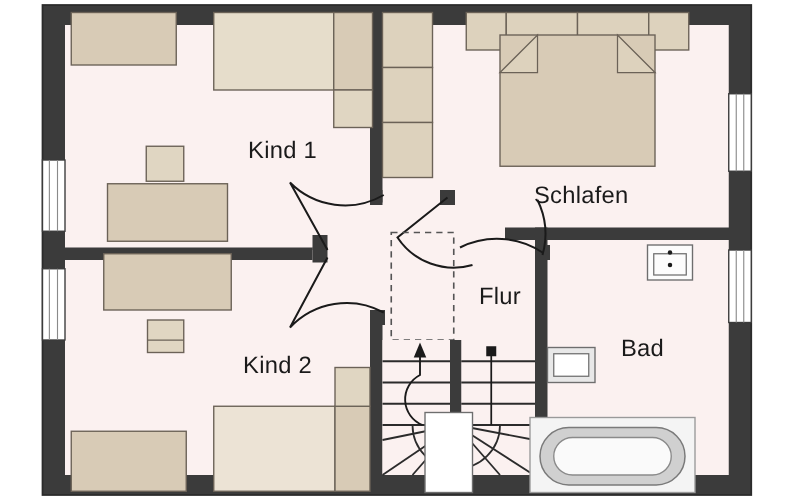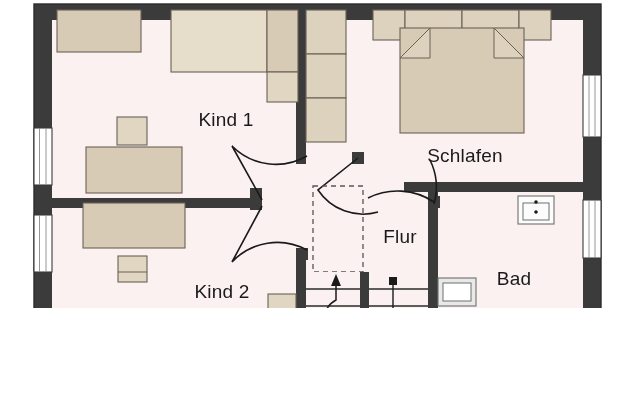--- a/index.html
+++ b/index.html
@@ -7,21 +7,21 @@
     margin: 0;
     padding: 0;
     background: #ffffff;
   }
   body {
     font-family: "Liberation Sans", sans-serif;
   }
   #floorplan-root {
     position: relative;
     width: 637px;
-    height: 308px;
+    height: 400px;
     background: #ffffff;
     overflow: hidden;
   }
   #floorplan-svg {
     display: block;
     width: 637px;
     height: 400px;
   }
   .room-label {
     font-family: "Liberation Sans", sans-serif;

